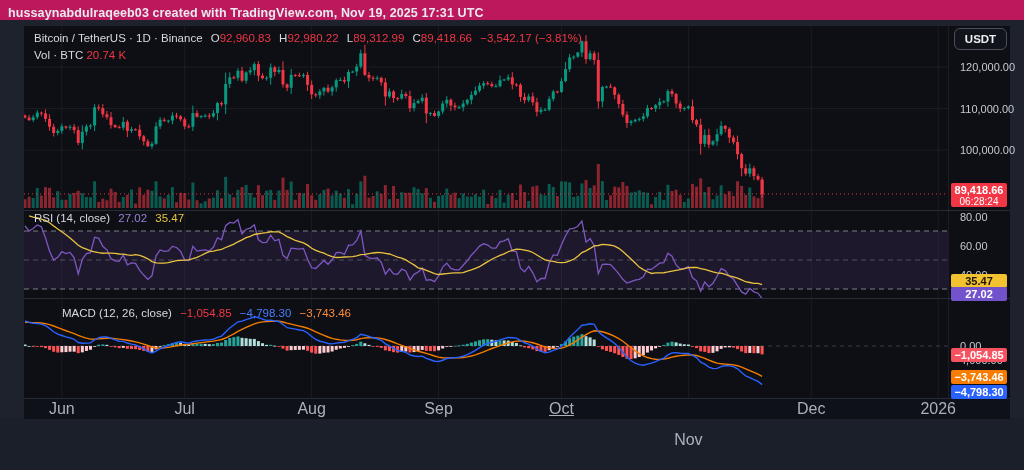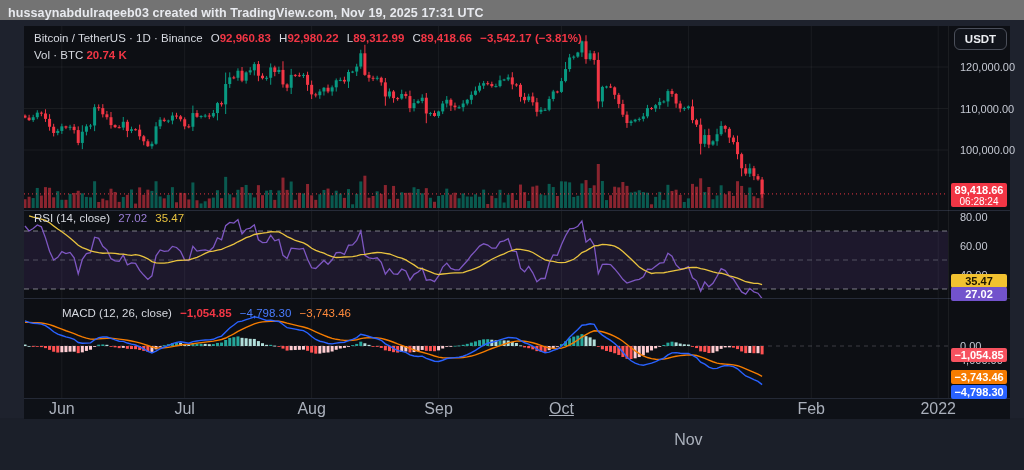--- a/index.html
+++ b/index.html
@@ -1,25 +1,25 @@
 <!DOCTYPE html>
 <html><head>
 <meta charset="utf-8">
 <style>
   html,body{margin:0;padding:0;background:#1e222d;}
   .root{position:relative;width:1024px;height:470px;background:#1e222d;overflow:hidden;
         font-family:"Liberation Sans","DejaVu Sans",sans-serif;-webkit-font-smoothing:antialiased;}
-  .topbar{position:absolute;left:0;top:0;width:1024px;height:20px;background:#737373;}
+  .topbar{position:absolute;left:0;top:0;width:1024px;height:20px;background:#be185d;}
   .topbar span{position:absolute;left:8px;top:0;line-height:26px;font-size:12.5px;font-weight:700;color:#e8eaef;letter-spacing:.1px;}
   .chart-area{position:absolute;left:24px;top:26px;width:986px;height:392px;background:#0d0f14;}
   #chart-svg{position:absolute;left:0;top:0;}
   .legend{position:absolute;font-size:11.5px;white-space:nowrap;z-index:5;color:#d6d9e0;}
   .legend .lab{color:#d6d9e0;}
   .legend .dim{color:#d6d9e0;}
-  .legend .red{color:#f23645;font-weight:bold;}
+  .legend .red{color:#f23645;}
   .legend .purple{color:#9b7fd6;}
   .legend .yellow{color:#e9c33f;}
   .legend .blue{color:#4a7dff;}
   .legend .orange{color:#ff8a3c;}
   .lg-main{left:10px;top:6px;}
   .lg-vol{left:10px;top:23px;}
   .lg-rsi{left:10px;top:186px;}
   .lg-macd{left:10px;top:281px;padding-left:28px;}
   .lg-main span, .lg-rsi span, .lg-macd span{margin-right:5px;}
   .axis-label{position:absolute;left:936px;font-size:11px;color:#c5c9d3;line-height:14px;z-index:2;}
@@ -865,21 +865,21 @@
     <div class="badge b-sig">−3,743.46</div>
     <div class="badge b-macd">−4,798.30</div>
 
     <div class="time-axis" id="time-axis">
         <span class="tl" style="left: 37.85px;">Jun</span>
         <span class="tl" style="left: 160.7px;">Jul</span>
         <span class="tl" style="left: 287.65px;">Aug</span>
         <span class="tl" style="left: 414.59px;">Sep</span>
         <span class="tl" style="left: 537.44px; text-decoration: underline;">Oct</span>
         <span class="tl" style="left: 664.39px; margin-top: 31px;">Nov</span>
-        <span class="tl" style="left: 787.24px;">Feb</span>
-        <span class="tl" style="left: 914.18px;">2022</span>
+        <span class="tl" style="left: 787.24px;">Dec</span>
+        <span class="tl" style="left: 914.18px;">2026</span>
       </div>
   </div>
 
   <div class="bottombar">
     
   </div>
 </div>
 
 </body></html>

